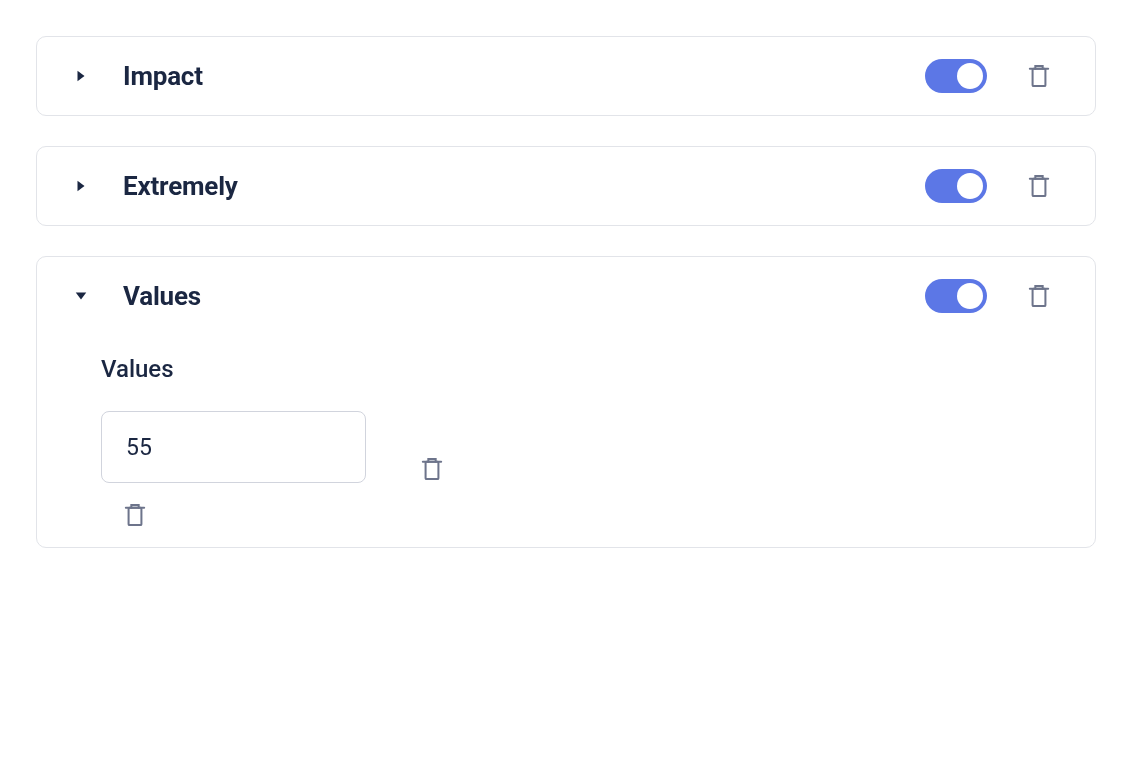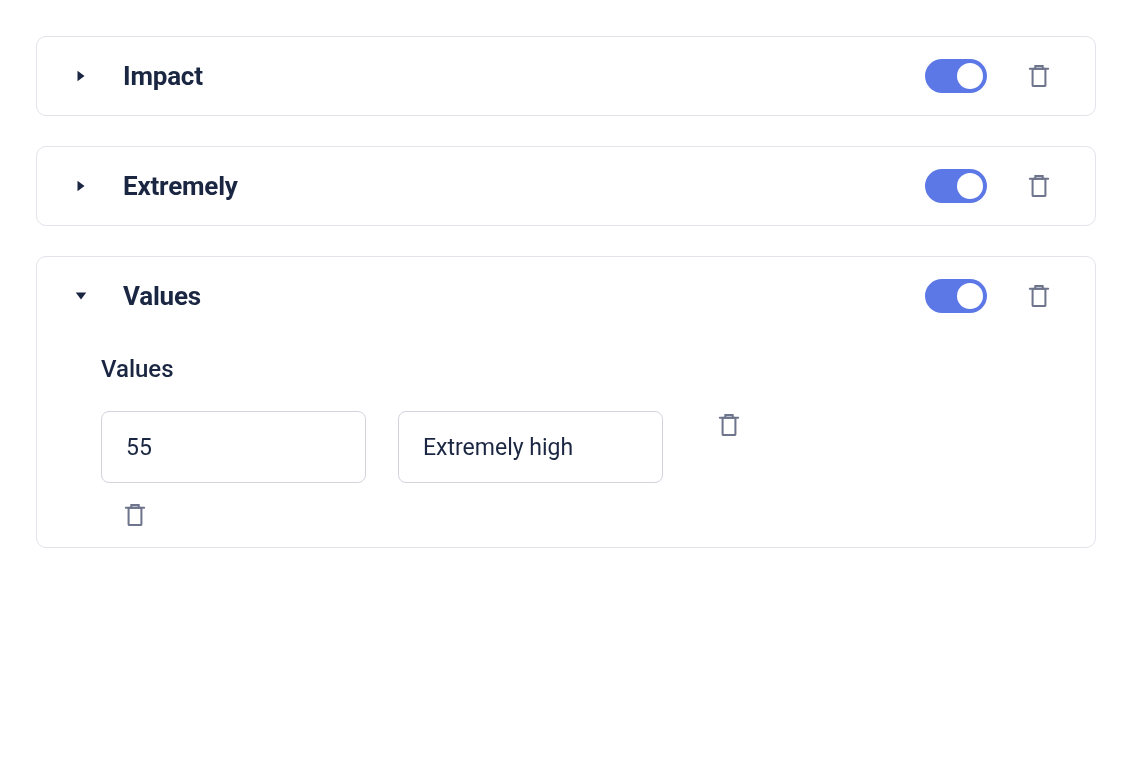--- a/index.html
+++ b/index.html
@@ -87,21 +87,21 @@
       padding: 20px 34px 0 64px;
     }
     .values-label {
       font-size: 24px;
       font-weight: 500;
       color: #1b2742;
       margin-bottom: 28px;
     }
     .value-row {
       display: flex;
-      align-items: flex-start;
+      align-items: flex-end;
       gap: 32px;
       margin-bottom: 18px;
     }
     .value-input {
       width: 265px;
       height: 72px;
       border: 1.5px solid #d1d4dd;
       border-radius: 8px;
       font-size: 23px;
       color: #1b2742;
@@ -183,21 +183,20 @@
           </svg>
       </div>
     </div>
   </div>
 
   <div class="panel-body">
     <div class="values-label">Values</div>
 
     <div class="value-row">
       <input class="value-input" value="55" style="">
-      <input class="value-input" value="Extremely high" style="">
       <div class="row-trash">
         <svg viewBox="0 0 24 28" fill="none" stroke="currentColor" stroke-width="2.2" stroke-linecap="round">
             <line x1="2" y1="6" x2="22" y2="6"></line>
             <path d="M8 6 V3 h8 v3"></path>
             <rect x="5" y="6" width="14" height="19" rx="1"></rect>
           </svg>
       </div>
     </div>
 
     <div class="value-row">

